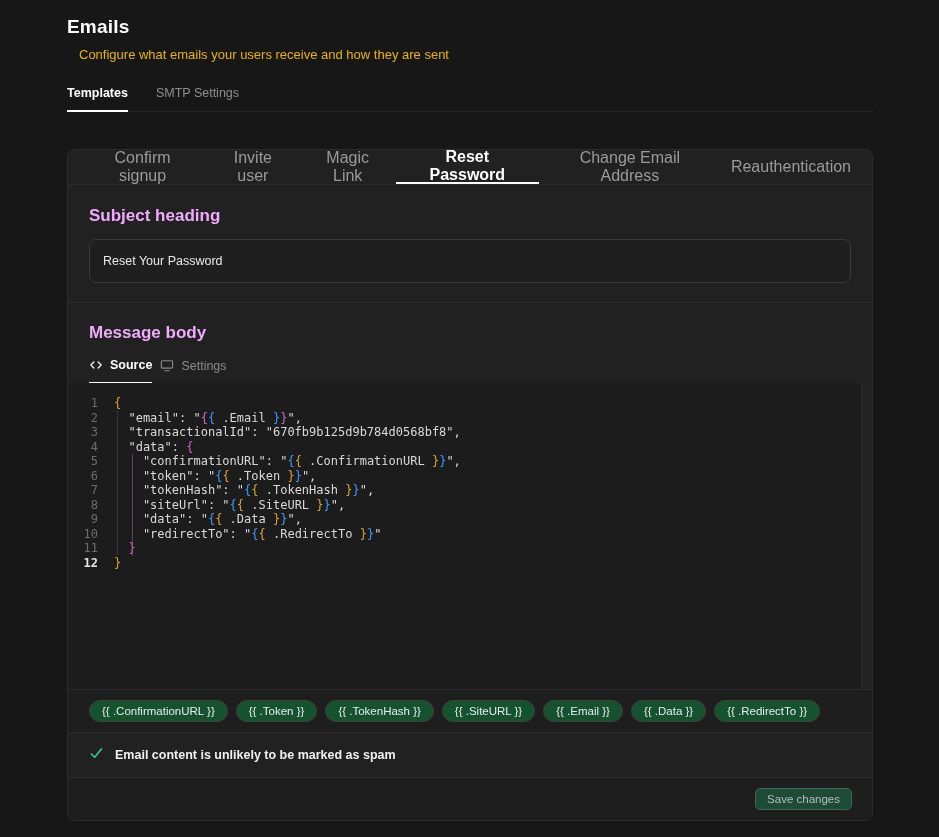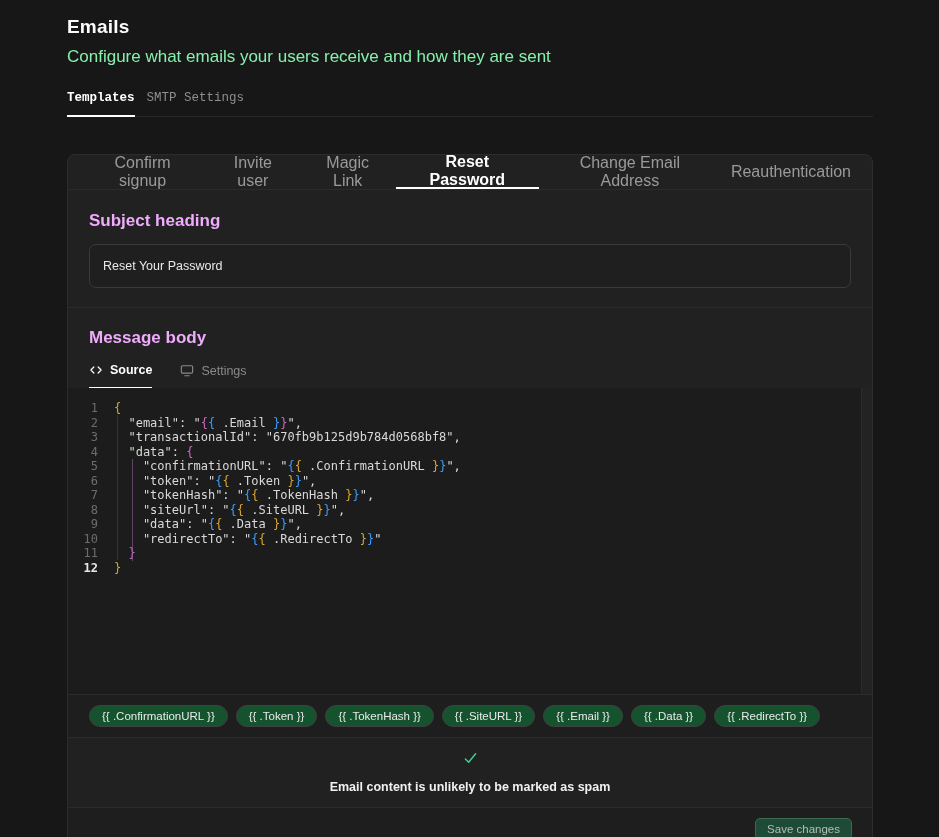--- a/index.html
+++ b/index.html
@@ -1,41 +1,41 @@
 <!DOCTYPE html>
 <html><head>
 <meta charset="utf-8">
 <style>
   * { margin:0; padding:0; box-sizing:border-box; }
   html,body { width:939px; height:837px; background:#171717; overflow:hidden;
     font-family:"Liberation Sans", sans-serif; -webkit-font-smoothing:antialiased; }
   .container { position:absolute; left:67px; top:0; width:806px;border-radius:11px; }
 
   .page-title { margin-top:16px; font-size:19px; font-weight:700; color:#fcfcfc; letter-spacing:.2px; }
-  .page-subtitle { margin-top:9px; font-size:17px; color:#86efac; }
-
-  .outer-tabs { margin-top:24px; display:flex; gap:12px; border-bottom:1px solid #282828;font-family:Liberation Mono, monospace; }
+  .page-subtitle { margin-top:9px; font-size:13px; color:#eab308;margin-left:12px; }
+
+  .outer-tabs { margin-top:24px; display:flex; gap:28px; border-bottom:1px solid #282828; }
   .outer-tab { font-size:12.5px; color:#8f8f8f; padding-bottom:10px; cursor:pointer; }
   .outer-tab.active { color:#ffffff; font-weight:600; border-bottom:2px solid #ffffff; margin-bottom:-1px; }
 
   .card { margin-top:37px; width:806px; background:#212121; border:1px solid #2c2c2c;
     border-radius:8px; overflow:hidden; }
 
   .tabbar { height:35px; display:flex; align-items:stretch; padding:0 11px; border-bottom:1px solid #2b2b2b; }
   .ttab { display:flex; align-items:center; padding:0 10px; font-size:16px; color:#9a9a9a; cursor:pointer;text-align:center; }
   .ttab.active { color:#ffffff; font-weight:600; border-bottom:2px solid #ffffff; }
 
   .section-subject { padding:21px 21px 19px; border-bottom:1px solid #2b2b2b; }
   .field-label { font-size:17px; font-weight:600; color:#f0abfc; }
   .subject-input { margin-top:13px; width:100%; height:44px; background:#1f1f1f; border:1px solid #3a3a3a;
     border-radius:7px; color:#e8e8e8; font-size:12.5px; padding:0 13px; outline:none;
     font-family:"Liberation Sans", sans-serif; }
 
   .section-msg-header { padding:20px 21px 0; }
-  .subtabs { margin-top:15px; display:flex; gap:28px; }
+  .subtabs { margin-top:15px; display:flex; gap:8px; }
   .subtab { display:flex; align-items:center; gap:7px; font-size:12.5px; color:#8a8a8a;
     padding-bottom:10px; cursor:pointer; }
   .subtab.active { color:#ffffff; font-weight:600; border-bottom:2px solid #ffffff; margin-bottom:-1px; }
   .subtab svg { display:block; }
 
   .editor { position:relative; height:306px; background:#1c1c1c;
     font-family:"DejaVu Sans Mono","Liberation Mono",monospace; font-size:12px; line-height:14.5px;
     padding-top:13px; overflow:hidden; }
   .cline { display:flex; height:14.5px; }
   .lnum { width:30px; text-align:right; color:#6d6d6d; flex:none; user-select:none; }
@@ -49,21 +49,21 @@
   .guide-1 { left:49px; top:27px; height:145px; background:#343434; }
   .guide-2 { left:64px; top:71px; height:102px; background:rgba(158,98,168,.55); }
   .editor-scrollbar { position:absolute; right:0; top:0; bottom:0; width:11px; background:#232323;
     border-left:1px solid #2b2b2b; }
 
   .chips-row { border-top:1px solid #2b2b2b; background:#1e1e1e; padding:10px 21px; display:flex; gap:8px; }
   .chip { height:22px; display:flex; align-items:center; padding:0 12px; border:1px solid #404040;
     border-radius:999px; background:#14532d; color:#eaeaea; font-size:11.5px; cursor:pointer; white-space:nowrap; }
 
   .spam-row { border-top:1px solid #2b2b2b; background:#212121; padding:13px 21px;
-    display:flex; align-items:center; gap:11px;flex-direction:column; }
+    display:flex; align-items:center; gap:11px; }
   .spam-text { font-size:12.5px; font-weight:600; color:#f0f0f0; }
 
   .footer { border-top:1px solid #2b2b2b; background:#1e1e1e; height:43px;
     display:flex; justify-content:flex-end; align-items:center; padding-right:20px; }
   .save-btn { background:#1e4a38; border:1px solid #3a6a52; border-radius:5px; color:#b6beb8;
     font-size:11.5px; padding:4px 11px; cursor:pointer; font-family:"Liberation Sans", sans-serif;margin-left:20px; }
 </style>
 </head>
 <body>
 

